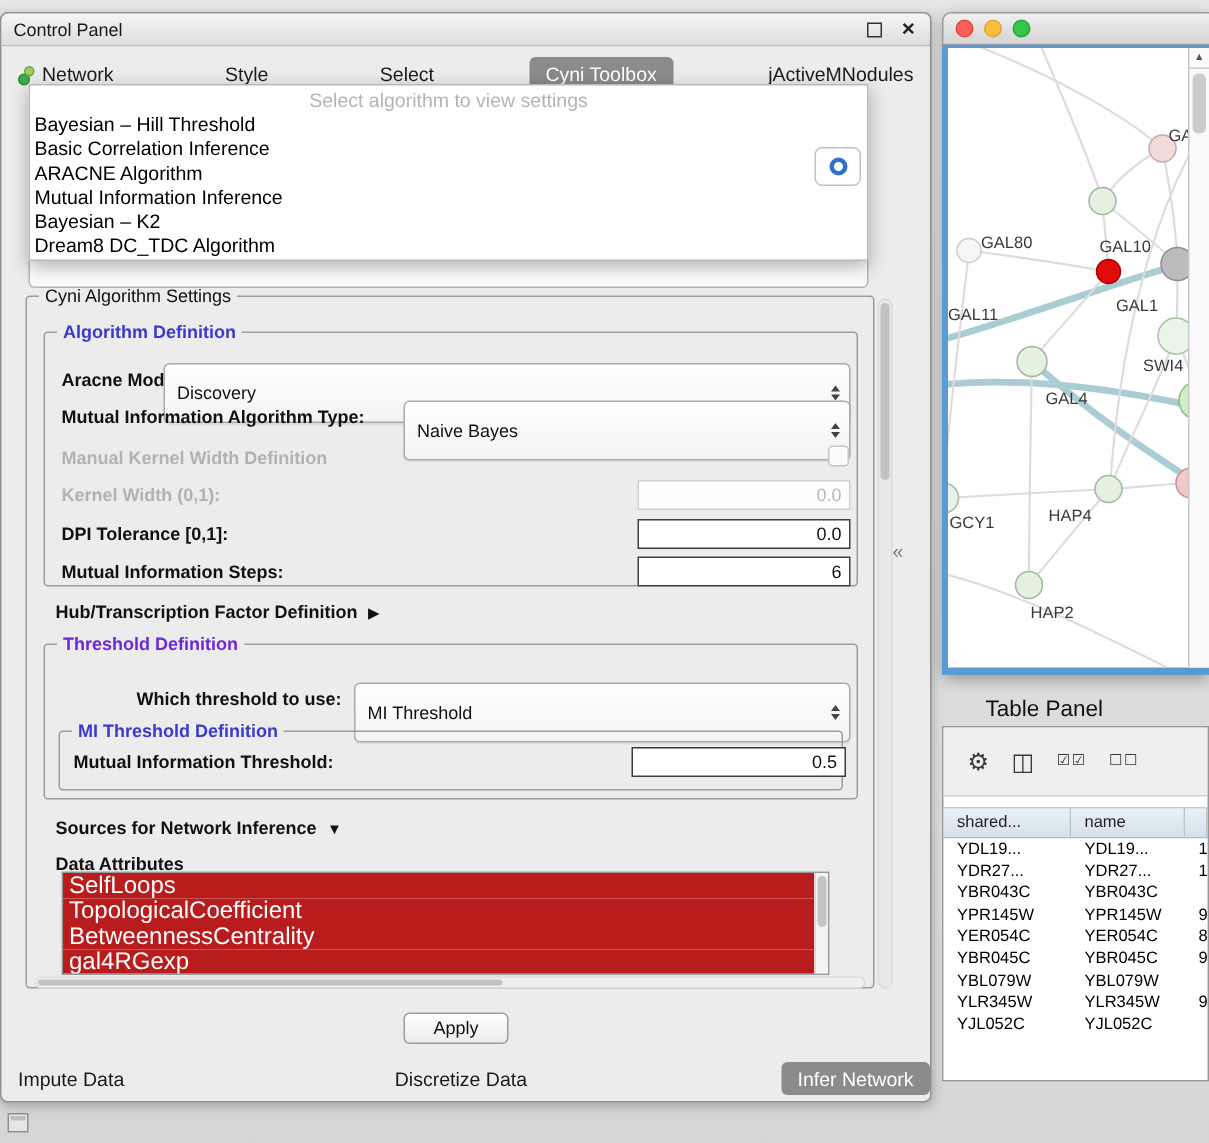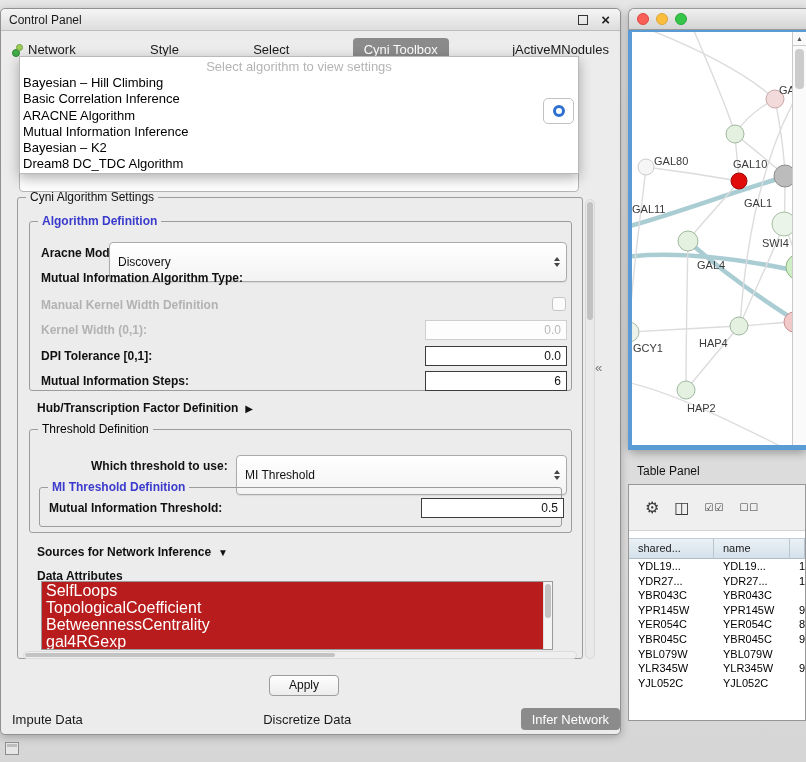--- a/index.html
+++ b/index.html
@@ -29,21 +29,21 @@
 .dd-item{height:16.3px;line-height:16.3px;padding-left:3px;font-size:13px;color:#000;white-space:nowrap}
 .dd-item.sel{font-weight:normal}
 .combo-ghost{position:absolute;left:18px;top:159px;width:560px;height:24px;background:#fdfdfd;border:1px solid #b5b5b5;border-radius:4px;z-index:5}
 .info-btn{position:absolute;left:542px;top:89px;width:31px;height:26px;background:#fff;border:1px solid #c2c2c2;border-radius:5px;z-index:40;display:flex;align-items:center;justify-content:center}
 .info-glyph{width:12px;height:12px;border:3px solid #2f6fd0;border-radius:50%}
 
 
 .fieldset{position:absolute;border:1px solid #9c9c9c;border-radius:3px}
 .legend{position:absolute;top:-8px;left:8px;background:#ececec;padding:0 4px;font-size:12px;color:#111;white-space:nowrap}
 .legend.blue{color:#3a3acc;font-weight:bold}
-.legend.green{color:#000000;font-weight:normal}
+.legend.green{color:#6d28d9;font-weight:bold}
 
 .lbl{position:absolute;font-size:12px;font-weight:bold;color:#111;line-height:22px;white-space:nowrap}
 .lbl.disabled{color:#b2b2b2}
 
 .combo{position:absolute;height:40px;background:linear-gradient(#ffffff,#f3f3f3);border:1px solid #ababab;border-radius:4px;display:flex;align-items:center;box-shadow:0 1px 1px rgba(0,0,0,.08)}
 .combo-text{flex:1;padding-left:8px;font-size:12px;color:#111;white-space:nowrap;overflow:hidden}
 .combo-arrows{width:16px;display:flex;flex-direction:column;align-items:center;gap:2px;padding-right:3px}
 .combo-arrows .up{width:0;height:0;border-left:3.5px solid transparent;border-right:3.5px solid transparent;border-bottom:4px solid #444}
 .combo-arrows .dn{width:0;height:0;border-left:3.5px solid transparent;border-right:3.5px solid transparent;border-top:4px solid #444}
 
@@ -74,21 +74,21 @@
 .light.yellow{background:#fbbe3c;border:1px solid #dda53a}
 .light.green{background:#35c649;border:1px solid #2aa63a}
 .net-content{position:absolute;left:0;top:22px;right:0;bottom:0;background:#fff;border-left:4px solid #5b9bd5;border-bottom:5px solid #5b9bd5;border-top:2px solid #5b9bd5}
 .net-canvas{position:absolute;left:0;top:0;width:160px;height:413px;overflow:hidden}
 .net-canvas svg text{font-family:"Liberation Sans","DejaVu Sans",sans-serif;font-size:11px;fill:#3a3a3a}
 .net-scroll{position:absolute;left:160px;top:0;width:14px;bottom:0;background:#fafafa;border-left:1px solid #c9c9c9}
 .net-scroll-up{position:absolute;left:0;top:0;width:13px;height:14px;border-bottom:1px solid #c9c9c9;font-size:7px;color:#555;text-align:center;line-height:14px}
 .net-thumb{position:absolute;left:2px;top:17px;width:9px;height:40px;background:#cccccc;border-radius:4px}
 
 
-.tp-title{position:absolute;left:637px;top:464px;font-size:12px;color:#111}
+.tp-title{position:absolute;left:657px;top:464px;font-size:15px;color:#111}
 .table-panel{position:absolute;left:628px;top:484px;width:178px;height:237px;background:#fff;border:1px solid #979797;overflow:hidden}
 .tp-toolbar{position:absolute;left:0;top:0;right:0;height:46px;background:#efefef;border-bottom:1px solid #d2d2d2;display:flex;align-items:center;gap:15px;padding-left:16px}
 .tb-icon{font-size:16px;color:#3a3a3a}
 .tb-icon.small{font-size:10px;letter-spacing:1px}
 .thead{position:absolute;left:0;top:53px;right:0;height:21px;display:flex}
 .thead .tcell{background:linear-gradient(#eaf1f6,#d4e1ea);border-right:1px solid #b9c6d0;border-top:1px solid #c2cdd6;border-bottom:1px solid #aebdc8;line-height:19px;color:#222;font-size:11px}
 .tcell{padding-left:9px;white-space:nowrap;overflow:hidden}
 .c0{width:85px}.c1{width:76px}.c2{flex:1}
 .tbody{position:absolute;left:0;top:74px;right:0;bottom:0;background:#fff}
 .trow{display:flex;height:14.6px}
@@ -141,20 +141,27 @@
     <span class="lbl" style="left:40px;top:233px">Aracne Mode:</span>
     <div class="combo" style="left:108px;top:233px;width:458px">
       <span class="combo-text">Discovery</span>
       <span class="combo-arrows">
           <i class="up"></i>
           <i class="dn"></i>
         </span>
     </div>
 
     <span class="lbl" style="left:40px;top:258px">Mutual Information Algorithm Type:</span>
+    <div class="combo" style="left:268px;top:258px;width:298px">
+      <span class="combo-text">Naive Bayes</span>
+      <span class="combo-arrows">
+          <i class="up"></i>
+          <i class="dn"></i>
+        </span>
+    </div>
 
     <span class="lbl disabled" style="left:40px;top:285px">Manual Kernel Width Definition</span>
     <span class="checkbox" style="left:551px;top:288px"></span>
 
     <span class="lbl disabled" style="left:40px;top:310px">Kernel Width (0,1):</span>
     <span class="tinput disabled" style="left:424px;top:311px;width:142px">0.0</span>
 
     <span class="lbl" style="left:40px;top:336px">DPI Tolerance [0,1]:</span>
     <span class="tinput" style="left:424px;top:337px;width:142px">0.0</span>
 
@@ -218,21 +225,21 @@
         </div>
         <div class="tab selected">
           <span>Infer Network</span>
         </div>
       </div>
 
     <div class="combo-ghost"></div>
     <div class="popup">
       <div class="dd-ph">Select algorithm to view settings</div>
       <div id="ddItems">
-          <div class="dd-item">Bayesian – Hill Climbing</div>
+          <div class="dd-item">Bayesian – Hill Threshold</div>
           <div class="dd-item">Basic Correlation Inference</div>
           <div class="dd-item sel">ARACNE Algorithm</div>
           <div class="dd-item">Mutual Information Inference</div>
           <div class="dd-item">Bayesian – K2</div>
           <div class="dd-item">Dream8 DC_TDC Algorithm</div>
         </div>
     </div>
     <div class="info-btn">
         <span class="info-glyph"></span>
       </div>

